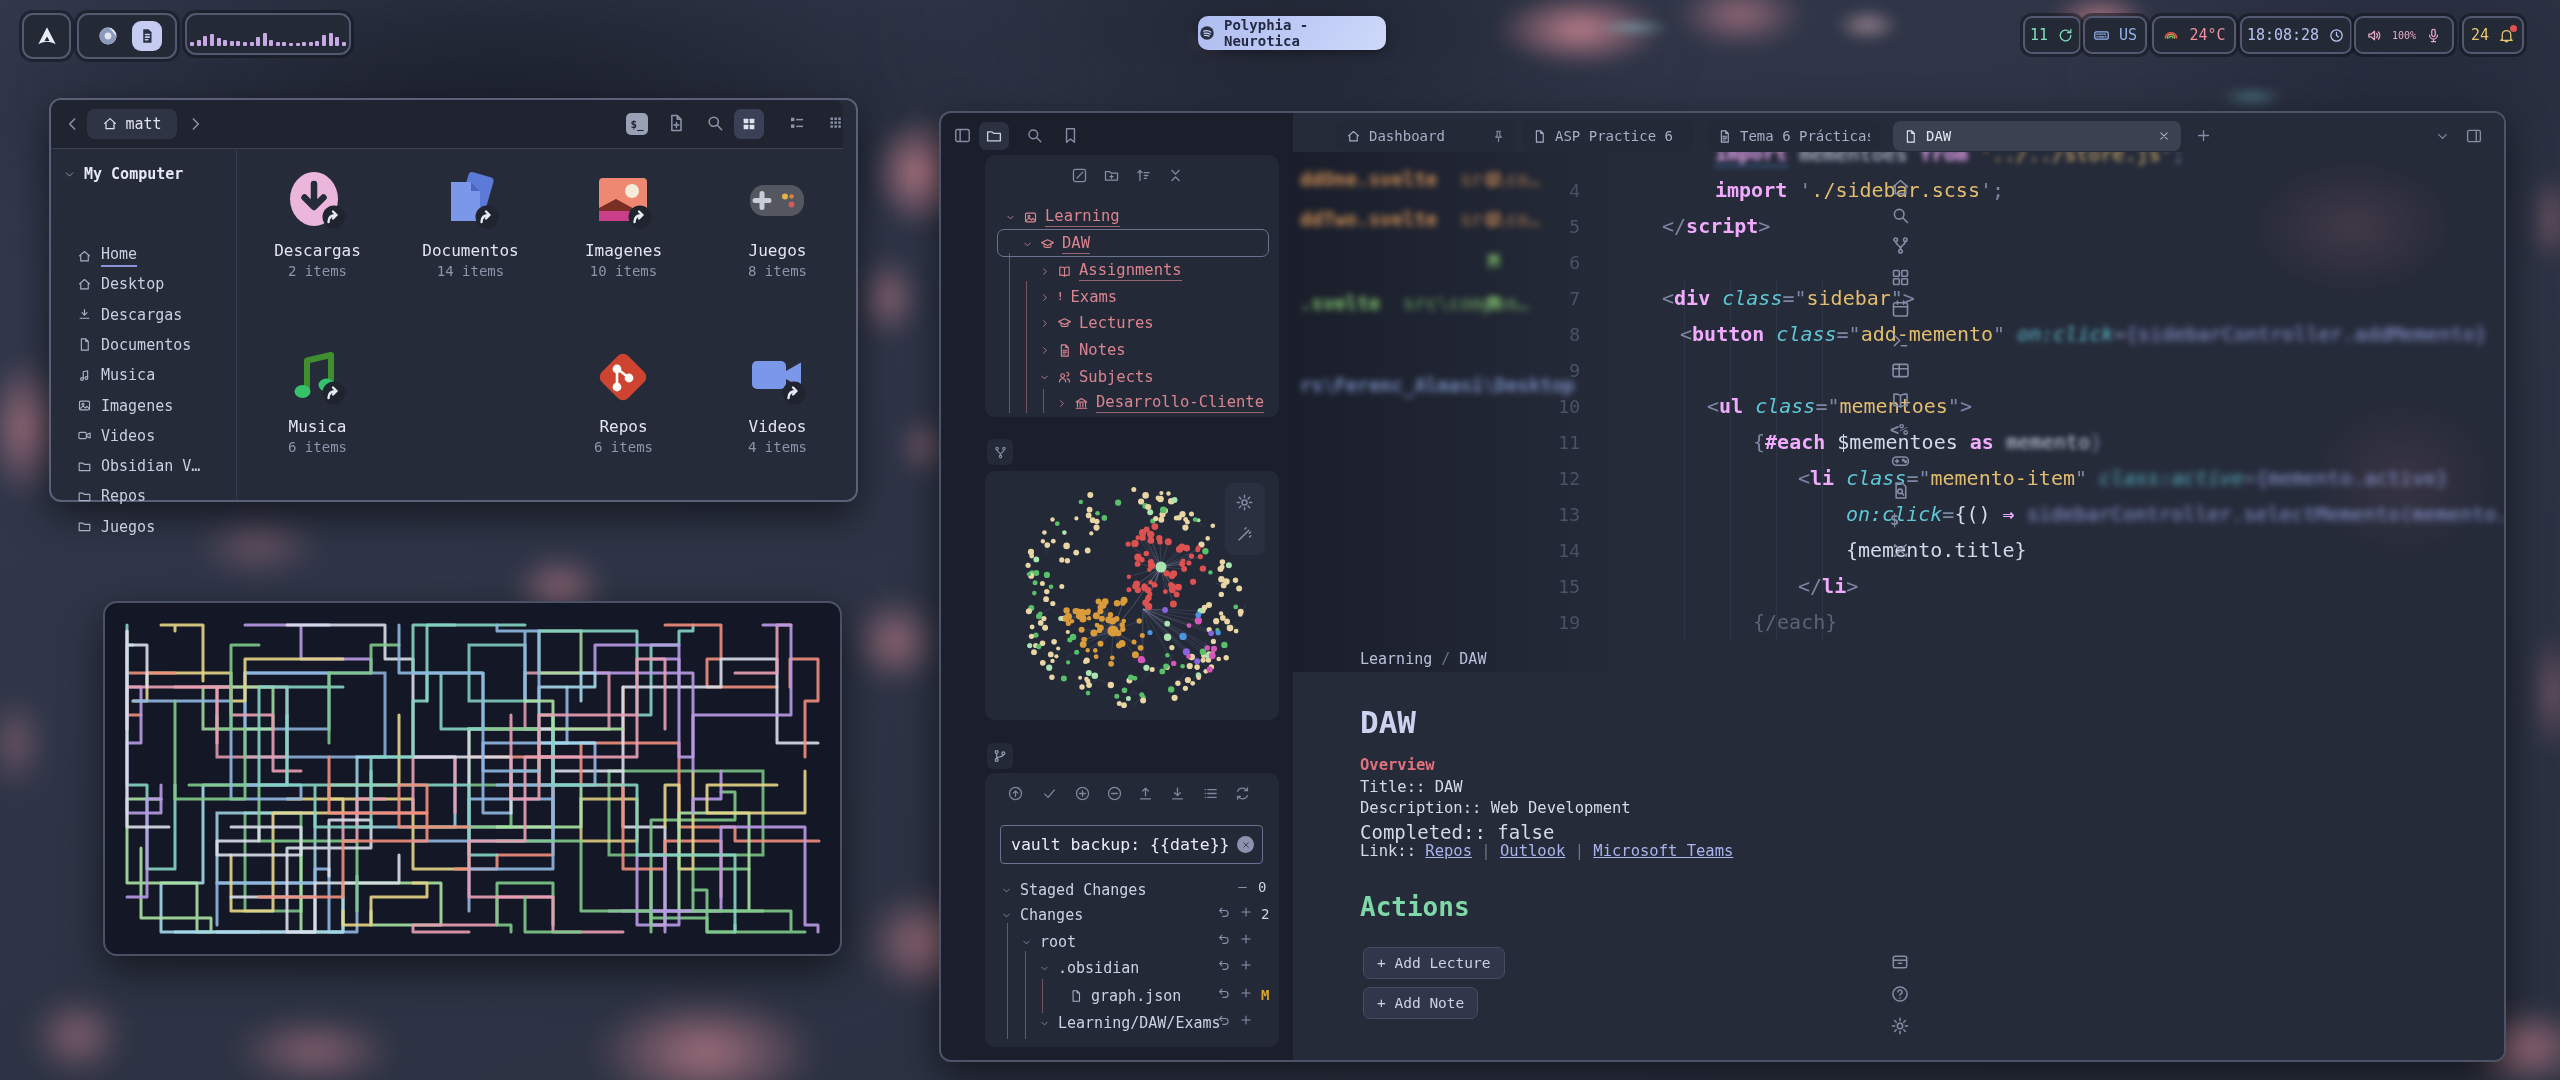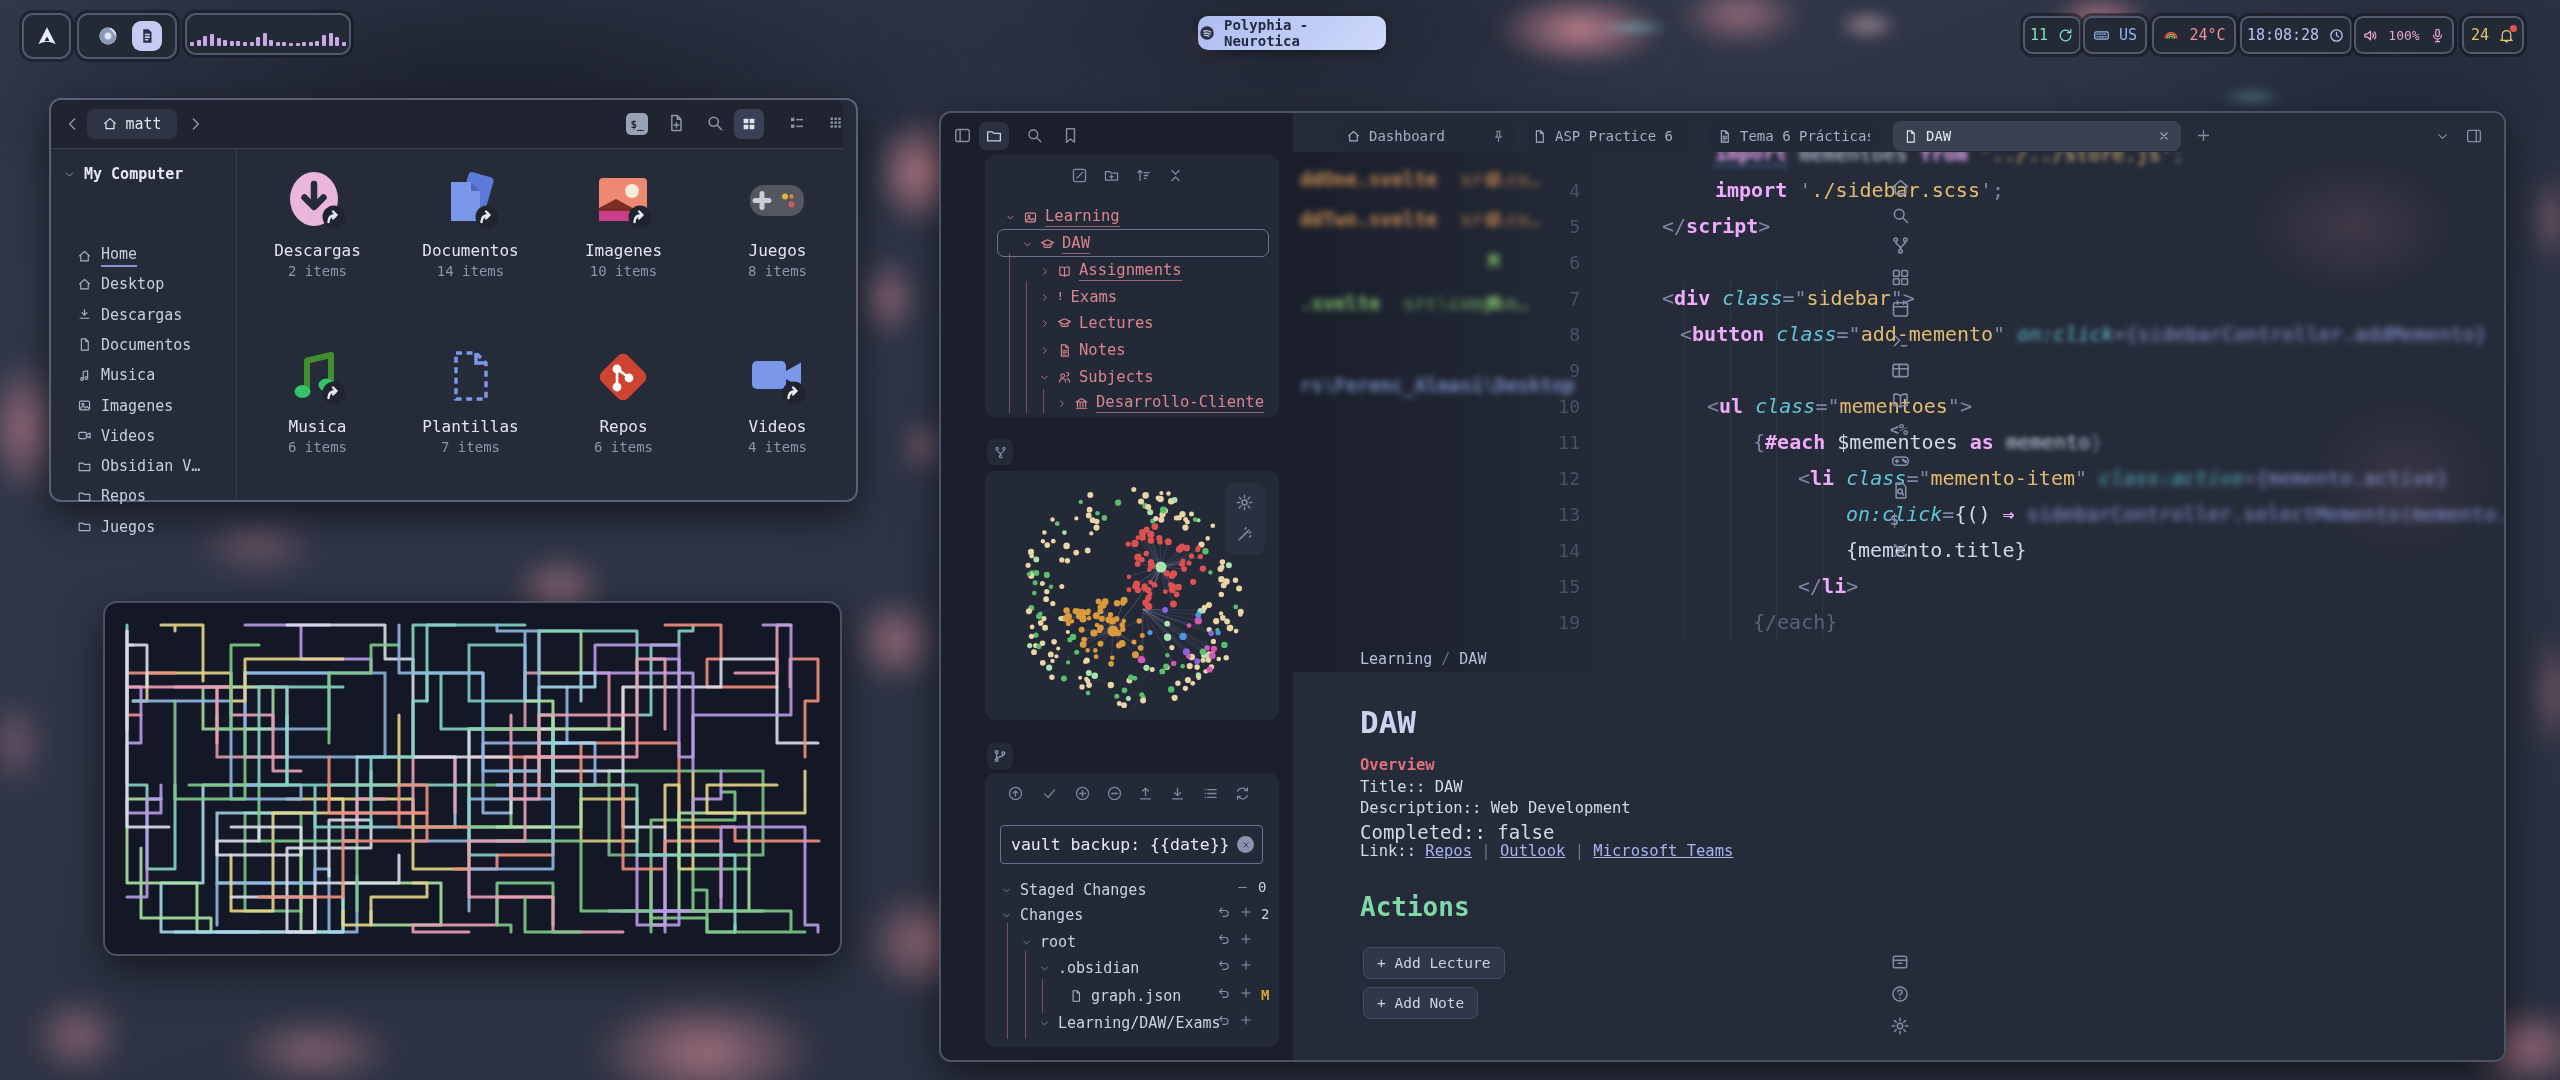--- a/index.html
+++ b/index.html
@@ -184,21 +184,21 @@
             </svg>
           </span>
         </div>
         <div class="pill" style="left: 2354px; top: 16px; width: 96px; height: 34px; border-radius: 9px; color: rgb(230, 169, 201);">
           <span class="icn">
             <svg width="17" height="17" viewBox="0 0 24 24" fill="none" stroke="currentColor" stroke-width="1.8" stroke-linecap="round" stroke-linejoin="round">
               <path d="M4 10 V14 H7.5 L12 18 V6 L7.5 10 Z"></path>
               <path d="M15 9 A4.5 4.5 0 0 1 15 15 M17.5 7 A7.5 7.5 0 0 1 17.5 17"></path>
             </svg>
           </span>
-          <span style="font-size: 13px;">100%</span>
+          <span style="font-size: 10px;">100%</span>
           <span class="icn">
             <svg width="17" height="17" viewBox="0 0 24 24" fill="none" stroke="currentColor" stroke-width="1.8" stroke-linecap="round" stroke-linejoin="round">
               <rect x="9.5" y="3.5" width="5" height="10" rx="2.5"></rect>
               <path d="M6.5 11.5 A5.5 5.5 0 0 0 17.5 11.5 M12 17 V20.5 M9 20.5 H15"></path>
             </svg>
           </span>
         </div>
         <div class="pill" style="left: 2462px; top: 16px; width: 58px; height: 34px; border-radius: 9px; color: rgb(229, 200, 110);">
           <span style="font-size: 15px;">24</span>
           <span style="position: relative; display: inline-flex;">
@@ -427,28 +427,20 @@
         <div style="position: absolute; left: 5px; top: 196px; width: 153px; height: 150px;">
           <div style="position: absolute; left: 44px; top: 0px; width: 64px; height: 64px;"><svg width="64" height="64" viewBox="0 0 64 64">
               <path d="M22 46 V15.5 L46 10 V39" stroke="#3f8f2f" stroke-width="6" fill="none" stroke-linejoin="round"></path>
               <ellipse cx="17.5" cy="46.5" rx="8" ry="6.5" fill="#35c26a"></ellipse>
               <ellipse cx="41.5" cy="40" rx="8" ry="6.5" fill="#35c26a"></ellipse>
               <circle cx="49" cy="48" r="11.5" fill="#20242f"></circle>
               <path d="M43.5 53 C43.5 47.5 46.5 46 51.5 46 M51.5 46 L48 42.5 M51.5 46 L48 49.5" stroke="#e7ebf5" stroke-width="2.4" fill="none" stroke-linecap="round" stroke-linejoin="round"></path>
             </svg></div>
           <div class="gi-name" style="position: absolute; left: 0px; top: 72px; width: 153px;">Musica</div>
           <div class="gi-count" style="position: absolute; left: 0px; top: 94px; width: 153px;">6 items</div>
-        </div>
-        <div style="position: absolute; left: 158px; top: 196px; width: 153px; height: 150px;">
-          <div style="position: absolute; left: 44px; top: 0px; width: 64px; height: 64px;"><svg width="64" height="64" viewBox="0 0 64 64">
-              <path d="M18 8 H38 L48 18 V54 H18 Z" fill="none" stroke="#7b97ea" stroke-width="3.5" stroke-dasharray="6 4.5"></path>
-              <path d="M38 8 V18 H48" fill="none" stroke="#7b97ea" stroke-width="3.5"></path>
-            </svg></div>
-          <div class="gi-name" style="position: absolute; left: 0px; top: 72px; width: 153px;">Plantillas</div>
-          <div class="gi-count" style="position: absolute; left: 0px; top: 94px; width: 153px;">7 items</div>
         </div>
         <div style="position: absolute; left: 311px; top: 196px; width: 153px; height: 150px;">
           <div style="position: absolute; left: 44px; top: 0px; width: 64px; height: 64px;"><svg width="64" height="64" viewBox="0 0 64 64">
               <rect x="13.5" y="13.5" width="37" height="37" rx="7" fill="#cf4331" transform="rotate(45 32 32)"></rect>
               <path d="M26 28 V38 M28.5 25.5 L35 30.5" stroke="#fff" stroke-width="2.6"></path>
               <circle cx="26" cy="24" r="4.4" fill="#fff"></circle>
               <circle cx="38" cy="33" r="4.4" fill="#fff"></circle>
               <circle cx="26" cy="42" r="4.4" fill="#fff"></circle>
             </svg></div>
           <div class="gi-name" style="position: absolute; left: 0px; top: 72px; width: 153px;">Repos</div>

